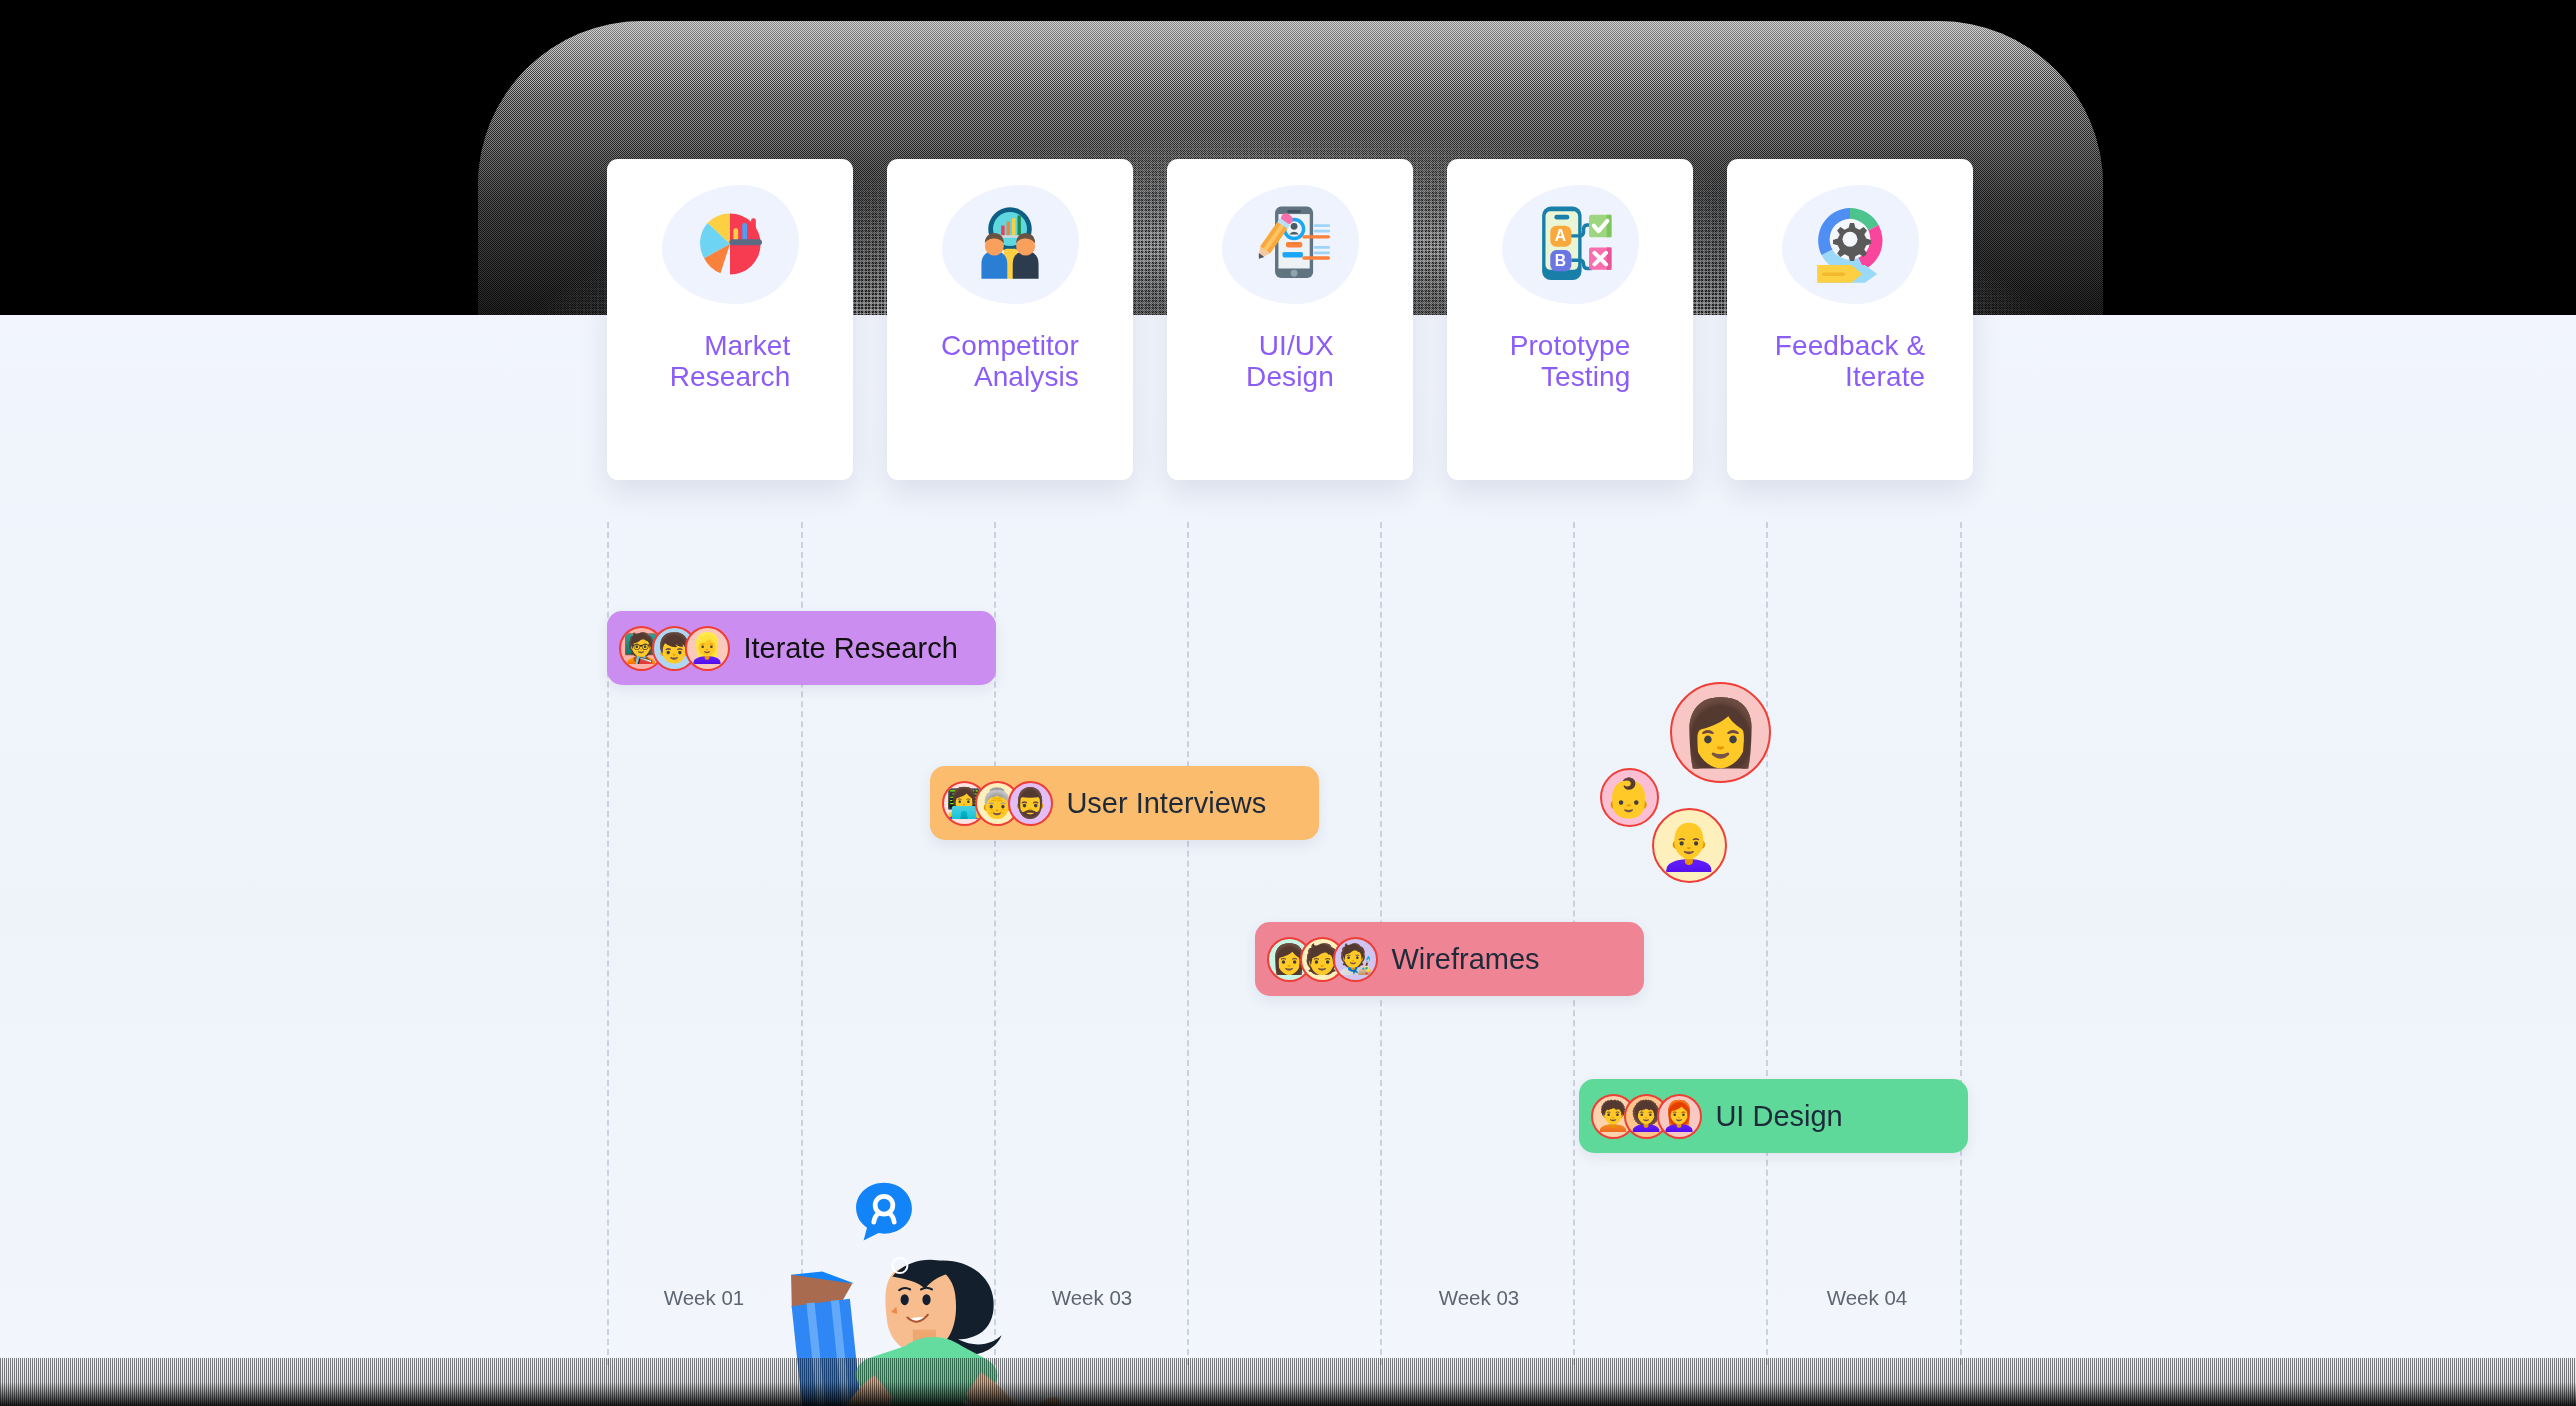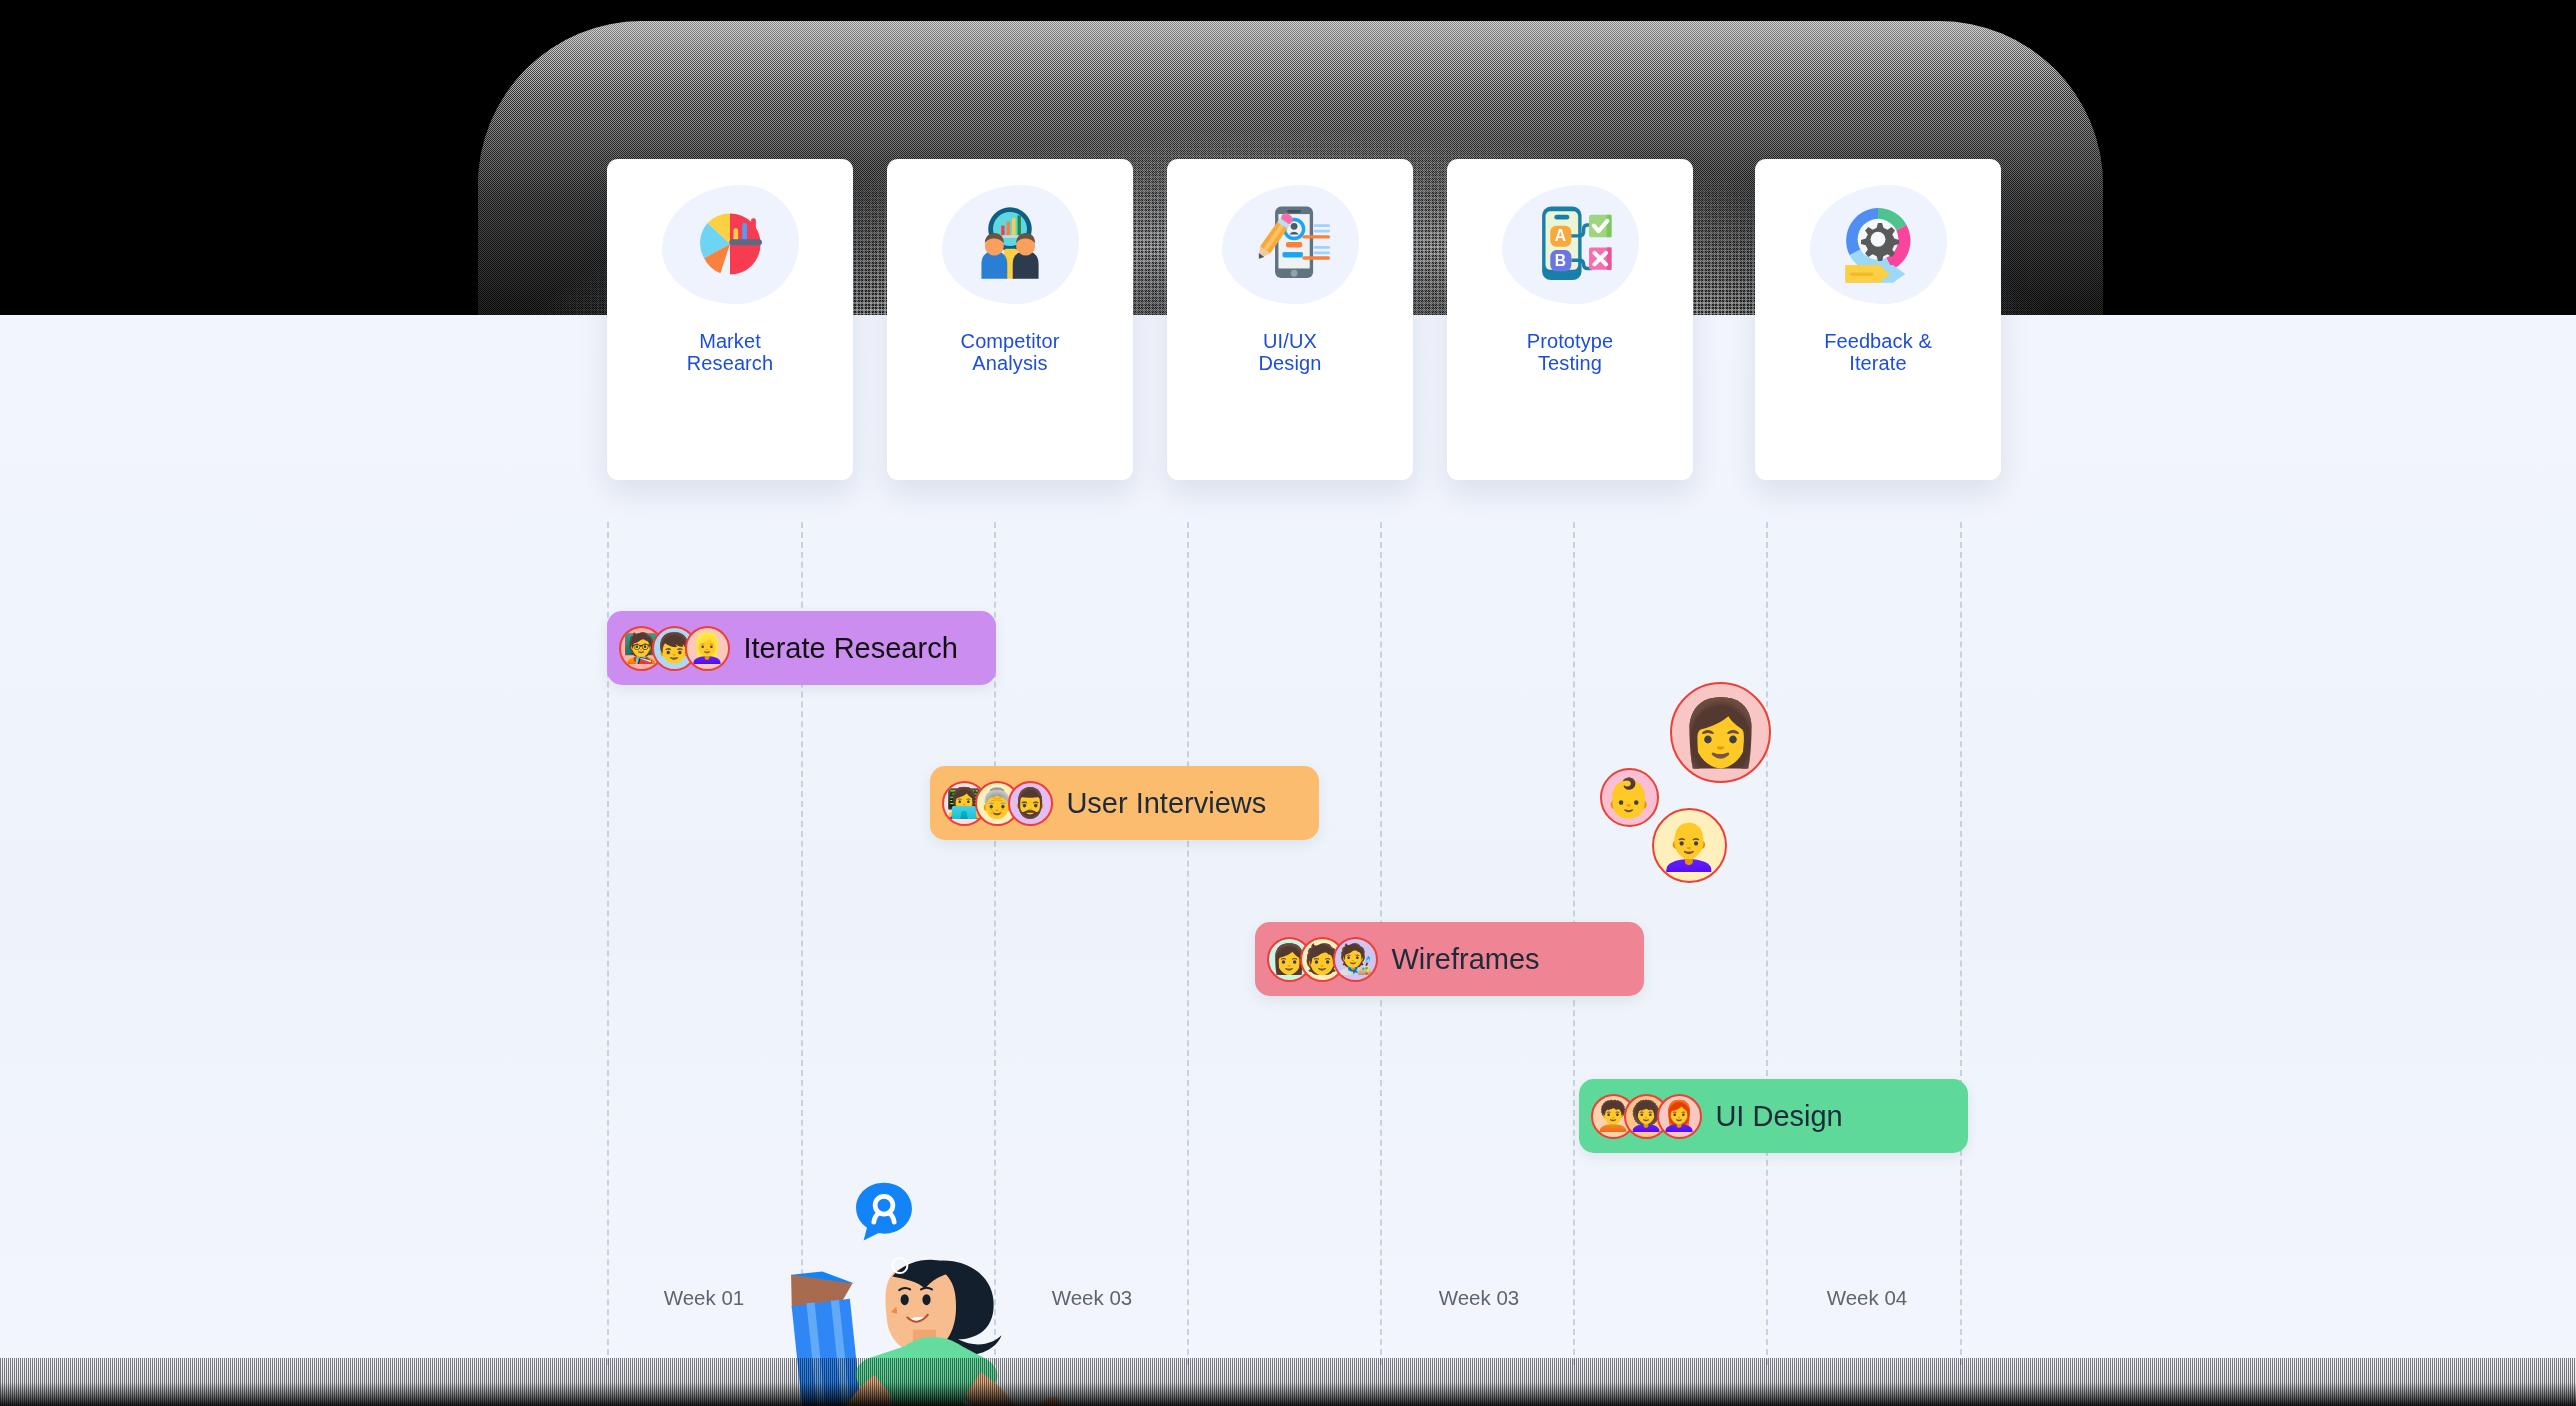--- a/index.html
+++ b/index.html
@@ -64,21 +64,21 @@
     box-shadow:0 12.3px 31px rgba(24,40,80,.10);
     display:flex;flex-direction:column;align-items:center;
   }
   .card-art{width:100%;height:171px;display:flex;align-items:center;justify-content:center;position:relative;}
   .blob{
     position:absolute;width:137px;height:119px;
     background:#eff3fd;border-radius:58% 42% 46% 54% / 54% 48% 52% 46%;
   }
   .card-art svg{position:relative;z-index:2;}
   .card-title{
-    font-size:20px;line-height:1.12;color:#1d4ed8;text-align:center;
+    font-size:28px;line-height:1.12;color:#8b5cf6;text-align:right;
     font-weight:400;letter-spacing:0.1px;padding:0 15px;
   }
 
   
   #grid{position:absolute;left:0;top:207px;width:2576px;height:843px;}
   .gridline{position:absolute;top:0;width:0;height:843px;
     border-left:2px dashed #c3ccda;opacity:.85;}
 
   
   .bar{
@@ -332,21 +332,21 @@
       <rect x="103" y="32" width="33" height="33" rx="3" fill="#9ed67f"></rect>
       <rect x="129" y="32" width="7" height="33" fill="#7cc75c"></rect>
       <path d="M110 48 l7 8 13 -15" fill="none" stroke="#fff" stroke-width="6" stroke-linecap="round" stroke-linejoin="round"></path>
       <rect x="103" y="80" width="33" height="33" rx="3" fill="#f96fad"></rect>
       <rect x="129" y="80" width="7" height="33" fill="#e8539a"></rect>
       <path d="M111 88 l17 17 M128 88 l-17 17" stroke="#fff" stroke-width="6" stroke-linecap="round"></path>
     </svg></span>
       </div>
       <div class="card-title">Prototype<br>Testing</div>
     </div>
-    <div class="card" style="left: 1727px; margin-left: 28px;">
+    <div class="card" style="left: 1727px;">
       <div class="card-art">
         <div class="blob"></div>
         <span style="position: relative; z-index: 2;"><svg width="102" height="102" viewBox="0 0 150 150">
       <path d="M75 22 a48 48 0 0 1 42 25 l-22 12 A23 23 0 0 0 75 47z" fill="#4dc48e"></path>
       <path d="M117 47 a48 48 0 0 1 -21 66 l-11 -22 A23 23 0 0 0 95 59z" fill="#f9469c"></path>
       <path d="M96 113 a48 48 0 0 1 -63 -22 l22 -11 a23 23 0 0 0 30 11z" fill="#9ad9f7"></path>
       <path d="M33 91 a48 48 0 0 1 42 -69 l0 25 a23 23 0 0 0 -20 33z" fill="#4f8ef3"></path>
       <circle cx="75" cy="68" r="30" fill="#f4f7fb"></circle>
       <path d="M75 44 l6 0 2 7 6 3 6 -4 5 5 -4 6 3 6 7 2 0 6 -7 2 -3 6 4 6 -5 5 -6 -4 -6 3 -2 7 -6 0 -2 -7 -6 -3 -6 4 -5 -5 4 -6 -3 -6 -7 -2 0 -6 7 -2 3 -6 -4 -6 5 -5 6 4 6 -3z" fill="#5a5a5a"></path>
       <circle cx="75" cy="68" r="11" fill="#f4f7fb"></circle>

